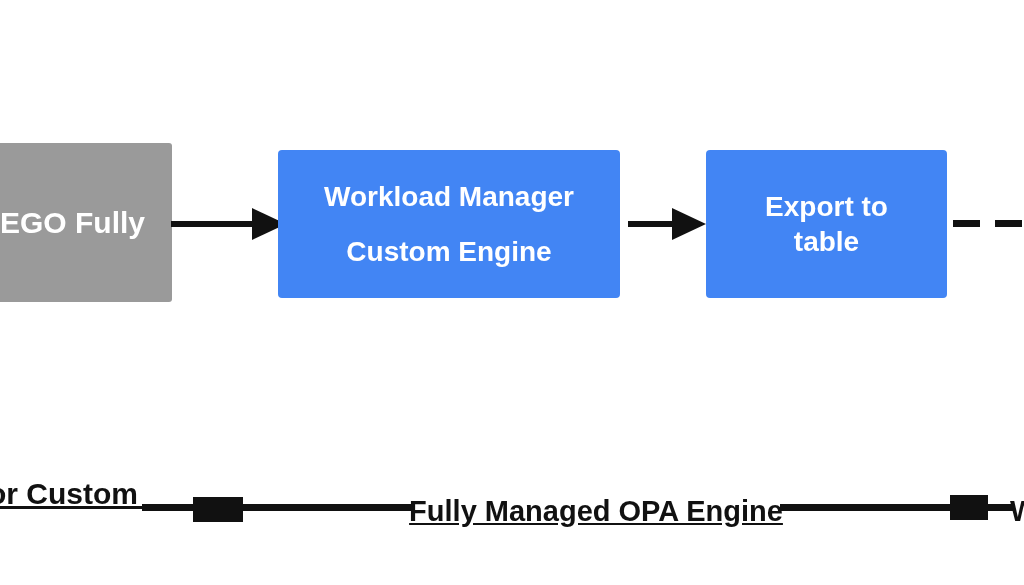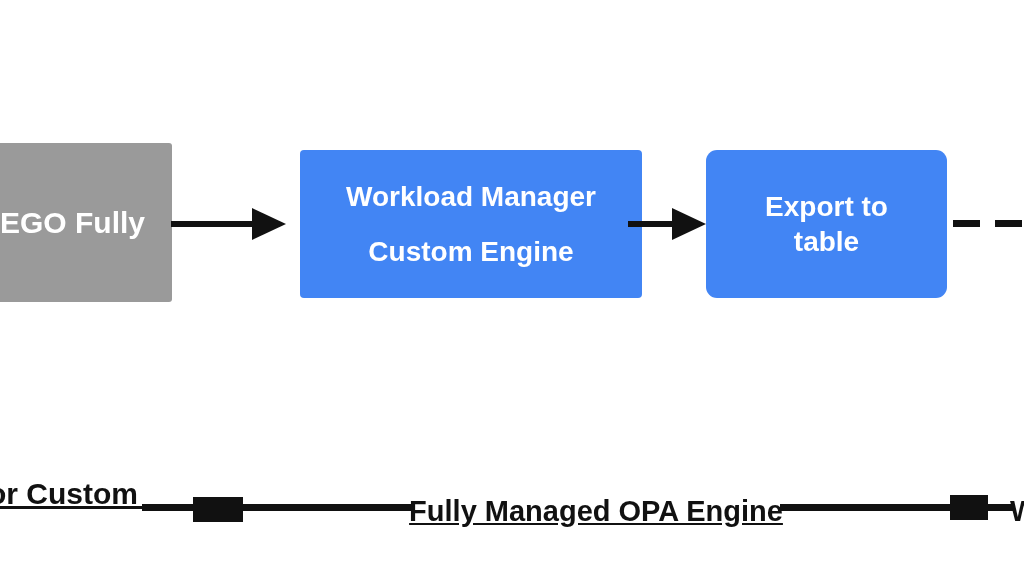--- a/index.html
+++ b/index.html
@@ -35,26 +35,26 @@
     align-items: flex-start;
     padding-left: 70px;
   }
   .node-blue {
     background: var(--node-blue, #4285f4);
     border-radius: 4px;
     font-size: 28px;
     line-height: 35px;
   }
   .node-wm {
-    left: 300px; top: 150px;
+    left: 278px; top: 150px;
     width: 342px; height: 148px; gap: 20px;
   }
   .node-bq {
     left: 706px; top: 150px;
-    width: 241px; height: 148px; border-radius: 11px;
+    width: 241px; height: 148px;
   }
   .arrow-line {
     position: absolute;
     height: 6px;
     background: var(--line-black, #111111);
   }
   .arrow-line-1 { left: 171px; top: 221px; width: 84px; }
   .arrow-line-2 { left: 628px; top: 221px; width: 48px; }
   .arrow-head {
     position: absolute;

